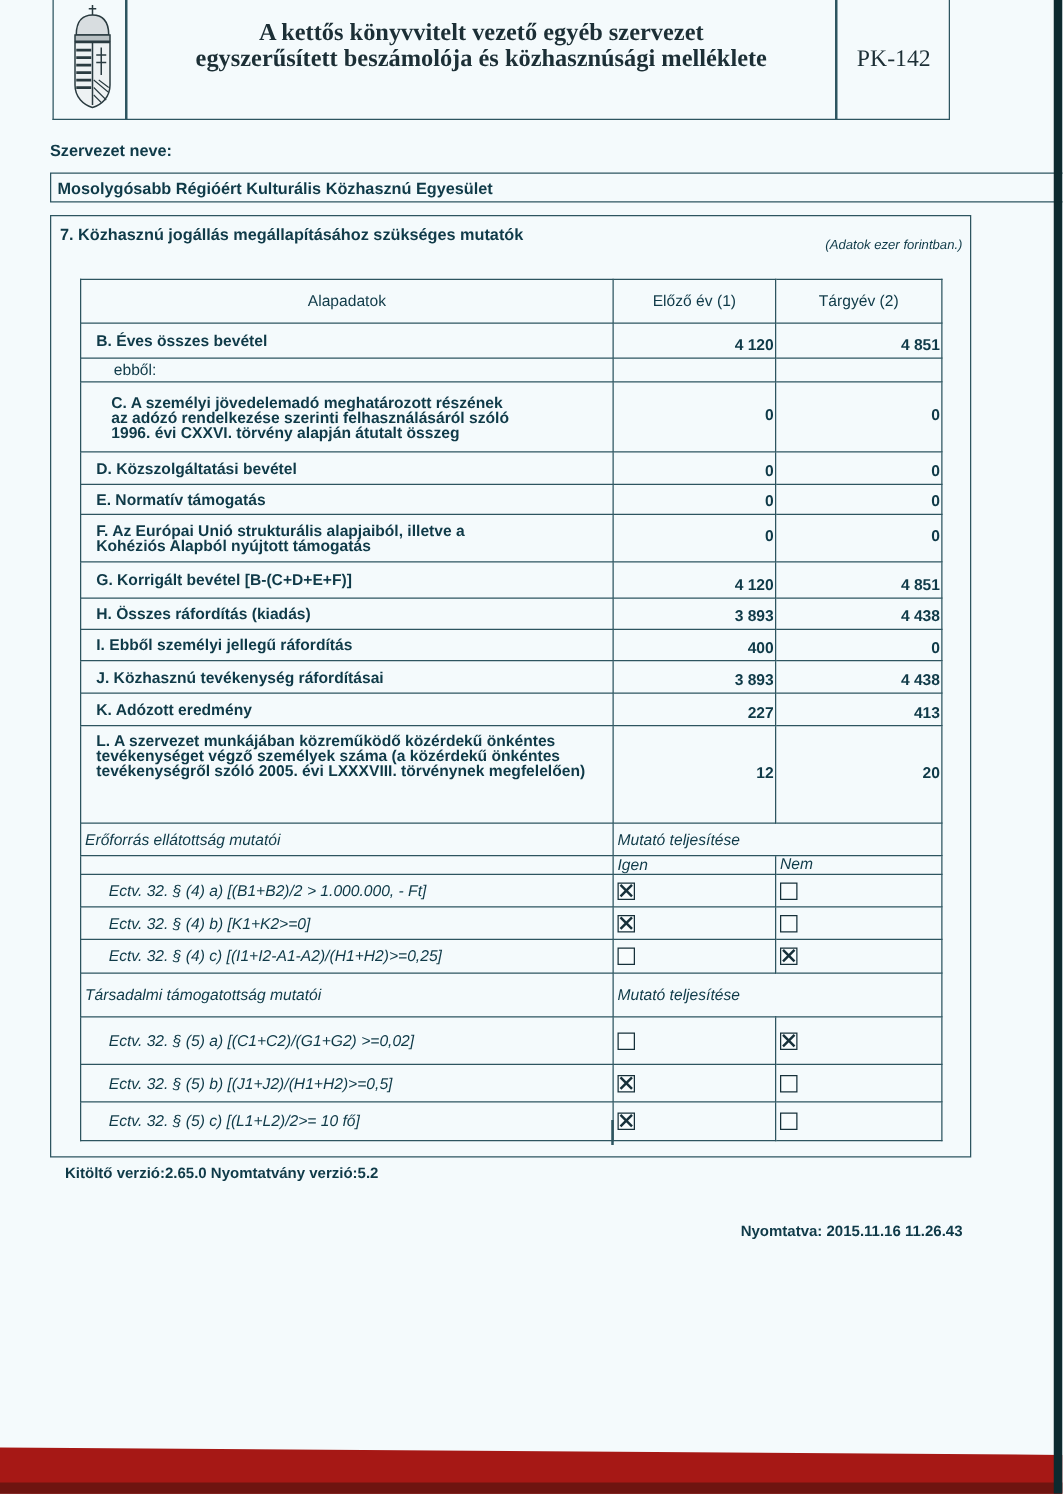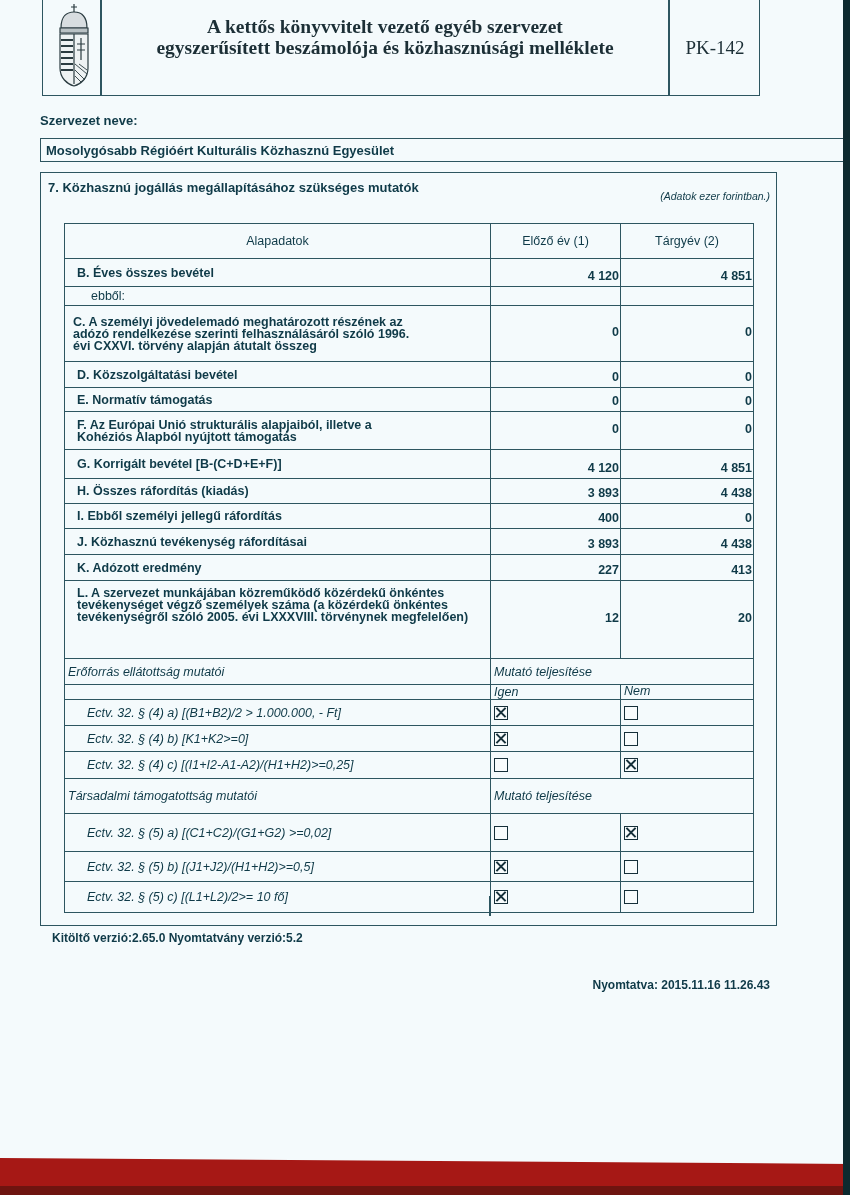--- a/index.html
+++ b/index.html
@@ -97,21 +97,21 @@
     <td class="b" style="padding-left:12px">B. Éves összes bevétel</td>
     <td class="num">4 120</td>
     <td class="num">4 851</td>
   </tr>
   <tr style="height:19px">
     <td class="sub" style="padding-left:26px !important">ebből:</td>
     <td></td>
     <td></td>
   </tr>
   <tr style="height:56px">
-    <td class="b" style="padding-left:8px;padding-right:80px">C. A személyi jövedelemadó meghatározott részének az adózó rendelkezése szerinti felhasználásáról szóló 1996. évi CXXVI. törvény alapján átutalt összeg</td>
+    <td class="b" style="padding-left:24px;padding-right:80px">C. A személyi jövedelemadó meghatározott részének az adózó rendelkezése szerinti felhasználásáról szóló 1996. évi CXXVI. törvény alapján átutalt összeg</td>
     <td class="num" style="vertical-align:middle !important">0</td>
     <td class="num" style="vertical-align:middle !important">0</td>
   </tr>
   <tr style="height:26px">
     <td class="b" style="padding-left:12px">D. Közszolgáltatási bevétel</td>
     <td class="num">0</td>
     <td class="num">0</td>
   </tr>
   <tr style="height:24px">
     <td class="b" style="padding-left:12px">E. Normatív támogatás</td>

